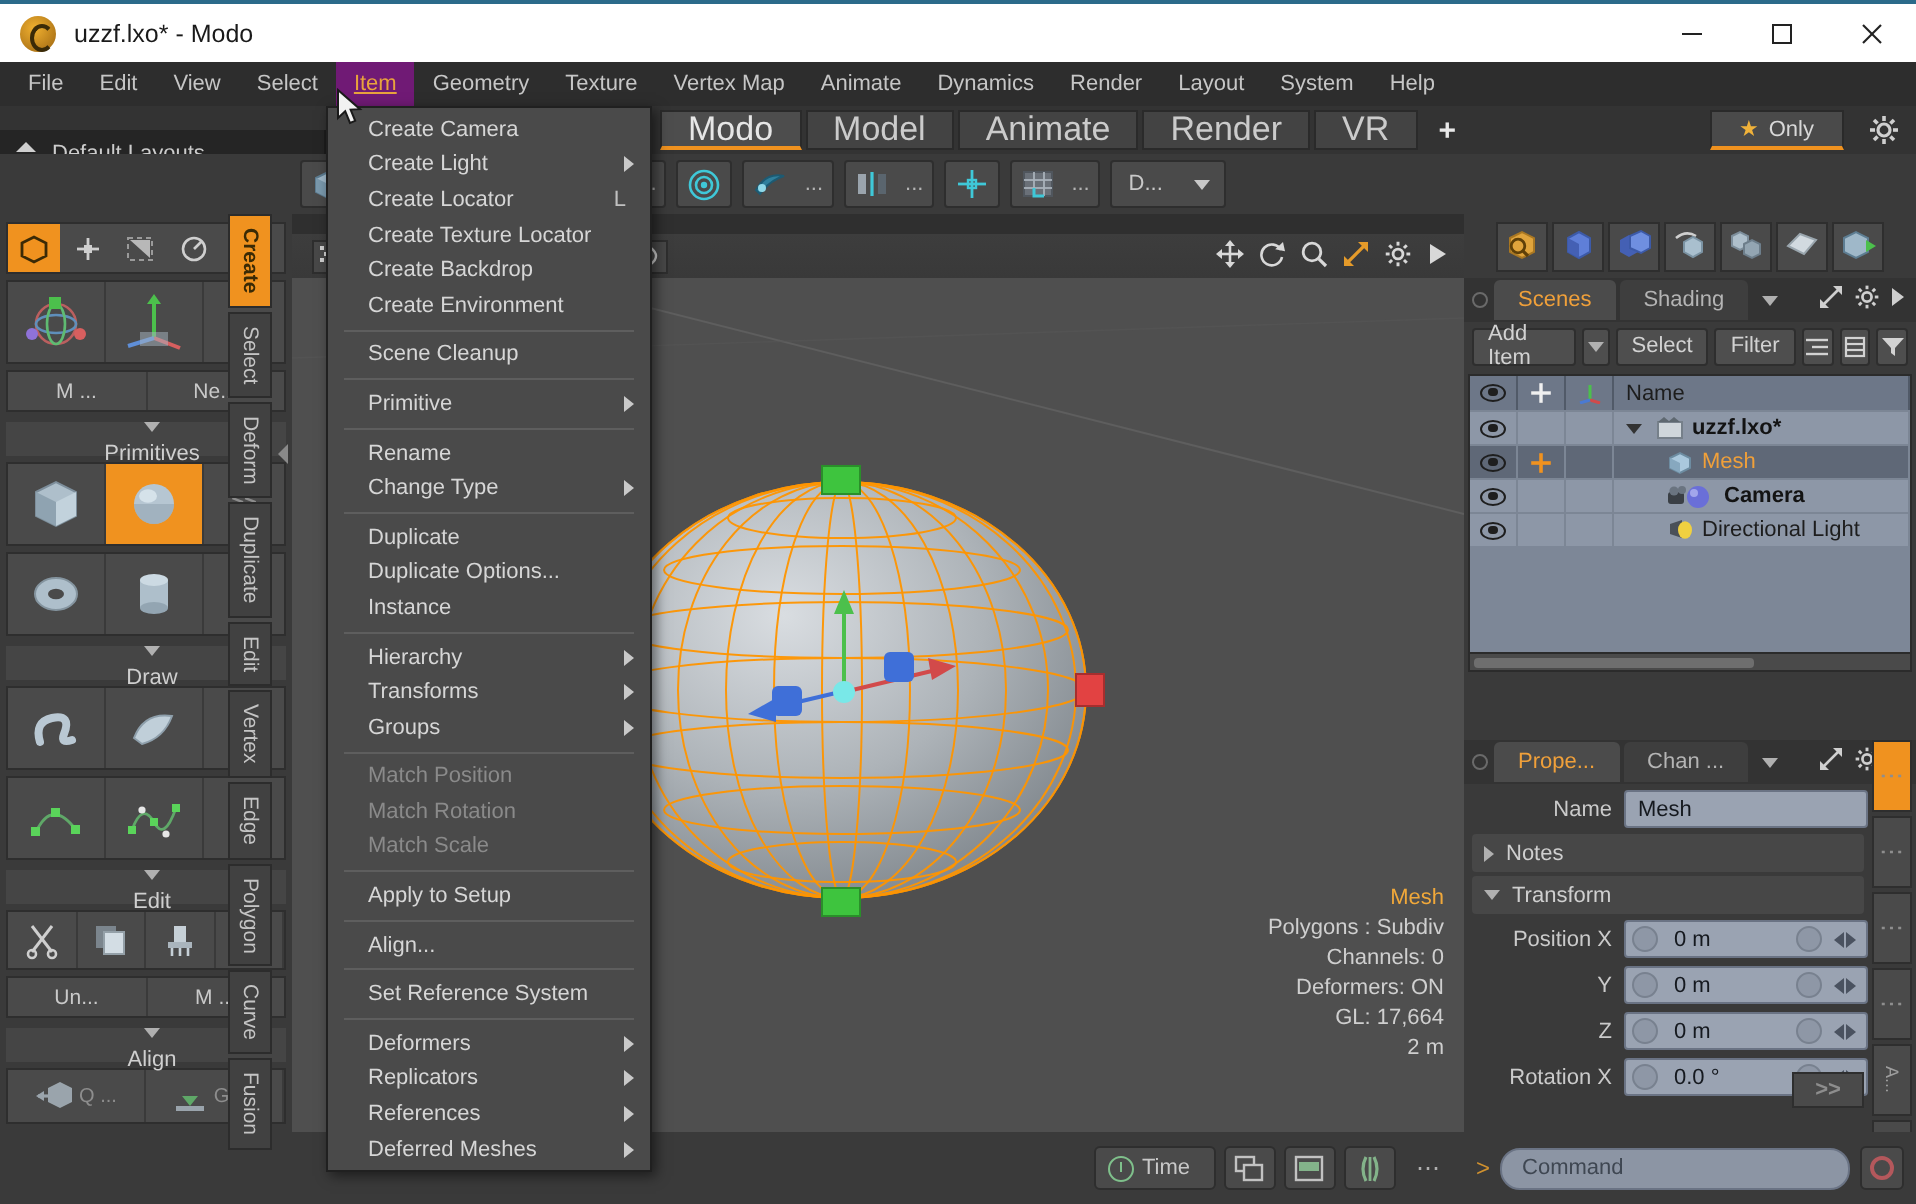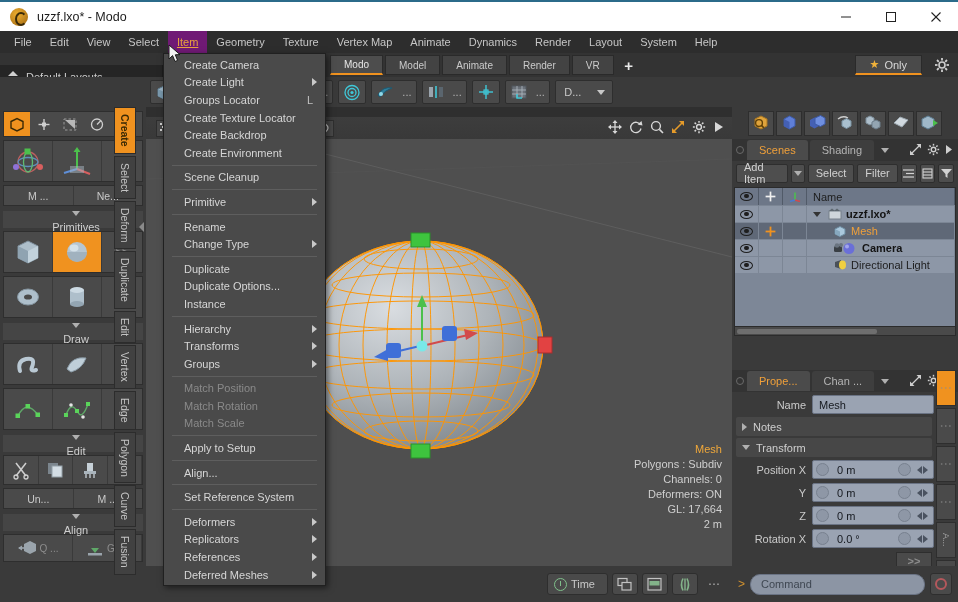--- a/index.html
+++ b/index.html
@@ -82,21 +82,21 @@
   }
   .dl-box {
     width: 163px; height: 24px; background: #252525; display: flex;
     align-items: center; border-right: 1px solid #1c1c1c; margin-top: 23px;
   }
   .dl-icon { width: 26px; text-align: center; color: #cfcfcf; font-size: 11px; }
   .dl-label { font-size: 11px; color: #cdcdcd; }
   .lt-tabs { display: flex; align-items: center; margin-left: 167px; height: 24px; }
   .lt-tab {
     height: 20px; padding: 0 13px; background: #434343; margin-right: 2px;
-    display: flex; align-items: center; font-size: 10px; color: #cbcbcb;
+    display: flex; align-items: center; font-size: 17px; color: #cbcbcb;
     border: 1px solid #2a2a2a;
   }
   .lt-tab.active { background: #4d4d4d; color: #e6e6e6; border-bottom: 2px solid #f0921f; }
   .lt-plus {
     width: 26px; height: 20px; display: flex; align-items: center;
     justify-content: center; color: #e8e8e8; font-size: 15px; font-weight: bold;
   }
   .only-tab {
     position: absolute; right: 36px; top: 2px; height: 20px; padding: 0 14px;
     background: #4a4a4a; display: flex; align-items: center; gap: 5px;
@@ -228,21 +228,21 @@
     background: #4f4f4f; overflow: hidden;
   }
   .vp-info {
     position: absolute; right: 10px; bottom: 34px; text-align: right;
     font-size: 11px; color: #cfcfcf; line-height: 15px;
   }
   .vp-info .mesh-name { color: #f0a83a; }
 
   
   .rightpanel {
-    position: absolute; right: 0; top: 107px; width: 226px; bottom: 28px;
+    position: absolute; right: 0; top: 107px; width: 226px; bottom: 44px;
     background: #3a3a3a;
   }
   .rp-icons {
     display: flex; align-items: center; justify-content: center; gap: 2px;
     height: 32px; background: #3a3a3a;
   }
   .rp-ico {
     width: 26px; height: 25px; background: #4a4a4a; border: 1px solid #2e2e2e;
     display: flex; align-items: center; justify-content: center;
   }
@@ -1397,21 +1397,21 @@
 
   <div class="dropdown" id="dropdown">
       <div class="dd-item">
         <span class="dd-label">Create Camera</span>
       </div>
       <div class="dd-item has-arrow">
         <span class="dd-label">Create Light</span>
         <span class="dd-arrow"></span>
       </div>
       <div class="dd-item">
-        <span class="dd-label">Groups Locator</span>
+        <span class="dd-label">Create Locator</span>
         <span class="dd-shortcut">L</span>
       </div>
       <div class="dd-item">
         <span class="dd-label">Create Texture Locator</span>
       </div>
       <div class="dd-item">
         <span class="dd-label">Create Backdrop</span>
       </div>
       <div class="dd-item">
         <span class="dd-label">Create Environment</span>

